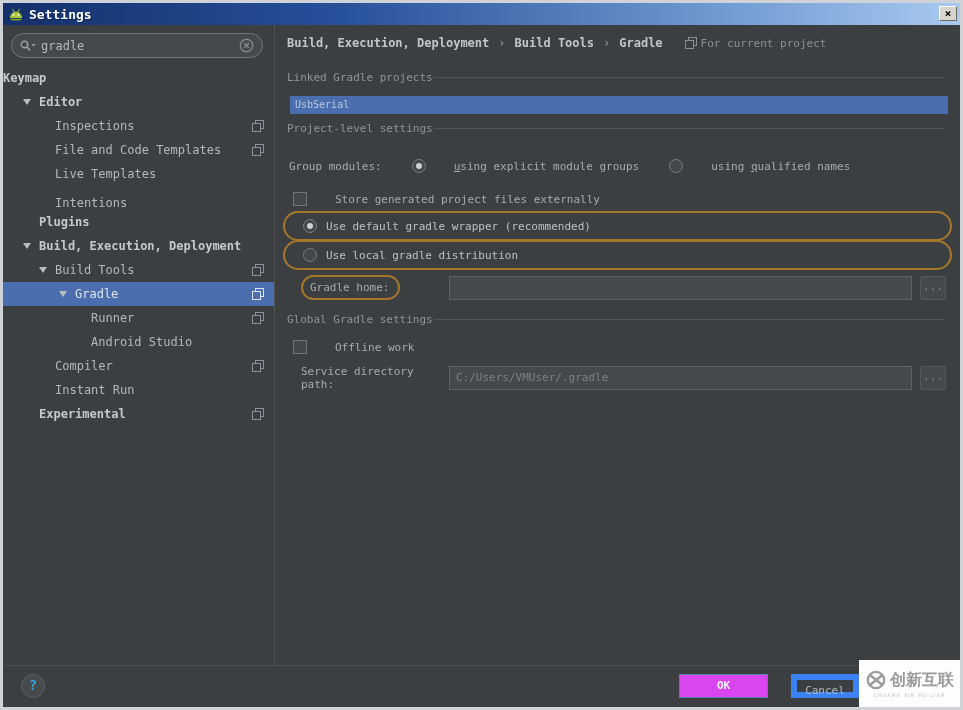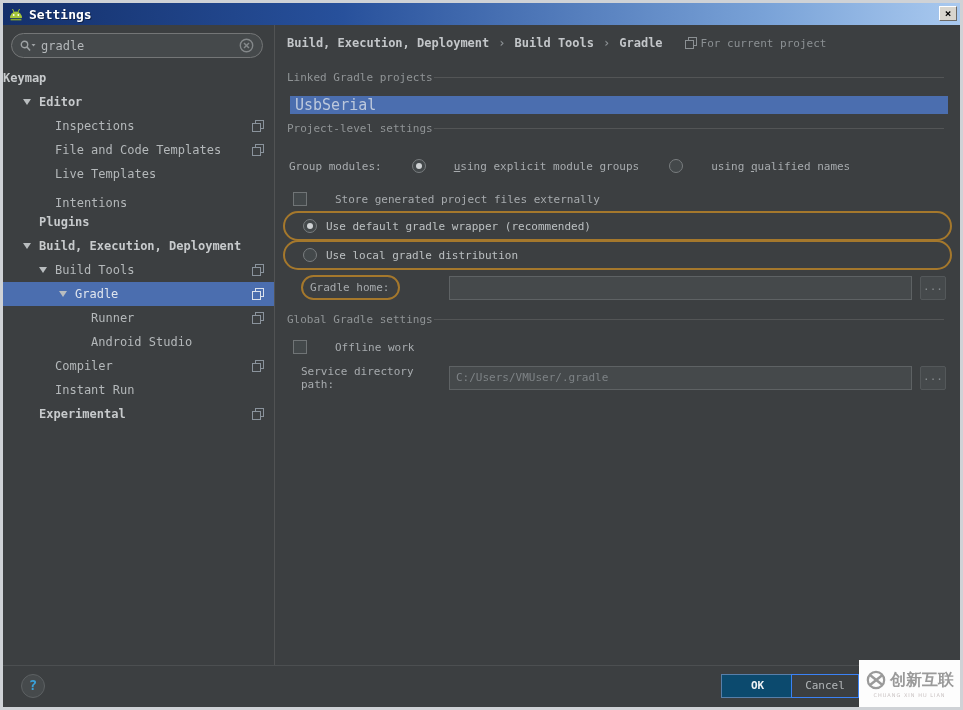--- a/index.html
+++ b/index.html
@@ -52,21 +52,21 @@
   .crumb-sep { color:#8b9093; margin:0 9px; font-weight:bold; }
   .scope { display:flex; align-items:center; margin-left:22px; color:#8b9093; font-size:11px; gap:4px; }
 
   
   .sec { position:absolute; left:12px; right:16px; height:14px;
     display:flex; align-items:center; gap:1px; color:#909496; font-size:11px; }
   .sec .line { flex:1; border-top:1px solid #535556; }
 
   
   .proj-row { position:absolute; left:15px; right:12px; height:18px; background:#4b6eaf;
-    color:#bcc8dc; font-size:15px; line-height:18px; padding-left:5px; }
+    color:#bcc8dc; font-size:10px; line-height:18px; padding-left:5px; }
   .ctl-row { position:absolute; left:0; right:0; display:flex; align-items:center;
     color:#a7abae; font-size:11px;gap:20px; }
   .lbl { color:#a7abae; }
   .radio { width:14px; height:14px; border-radius:50%; background:#43484a;
     border:1px solid #797d7f; flex:none; }
   .radio.on::after { content:""; display:block; width:6px; height:6px; border-radius:50%;
     background:#cfd2d4; margin:3px; }
   .cb { width:14px; height:14px; background:#43484a; border:1px solid #707476; flex:none; }
   .gap8 { margin-left:8px; } .gap10 { margin-left:10px; }
   u { text-decoration:underline; }
@@ -87,23 +87,23 @@
     text-align:center; cursor:default; }
 
   
   .footer { position:absolute; left:0; right:0; bottom:0; height:42px;
     border-top:1px solid #4c4f51; background:#3c3f41; }
   .help-btn { position:absolute; left:18px; top:8px; width:24px; height:24px; border-radius:50%;
     background:#464a4c; border:1px solid #5d6163; color:#3aa0d8; font-weight:bold; font-size:14px;
     text-align:center; line-height:21px; cursor:default; }
   .btn { position:absolute; top:8px; height:24px; font-family:"DejaVu Sans Mono",monospace;
     font-size:11px; text-align:center; cursor:default; }
-  .btn-ok { left:718px; width:73px; background:#0c4a6e; border:1px solid #587fa9;
+  .btn-ok { left:676px; width:89px; background:#d946ef; border:1px solid #587fa9;
     color:#eef1f4; font-weight:bold; line-height:22px; }
-  .btn-cancel { left:788px; width:68px; background:#3c3f41; border:1px solid #3b82f6;
+  .btn-cancel { left:788px; width:68px; background:#3c3f41; border:6px solid #3b82f6;
     color:#b2b6b8; line-height:22px; }
 
   
   .wm { position:absolute; right:0; bottom:0; width:101px; height:47px; background:#fdfdfd;
     display:flex; flex-direction:column; align-items:center; justify-content:center; }
   .wm-top { display:flex; align-items:center; gap:3px; }
   .wm-brand { font-family:"DejaVu Sans",sans-serif; font-weight:bold; font-size:16px; color:#9a9a9a; }
   .wm-sub { font-family:"DejaVu Sans",sans-serif; font-size:5px; letter-spacing:1px; color:#c9c2c2; margin-top:1px; }
 </style>
 </head>

